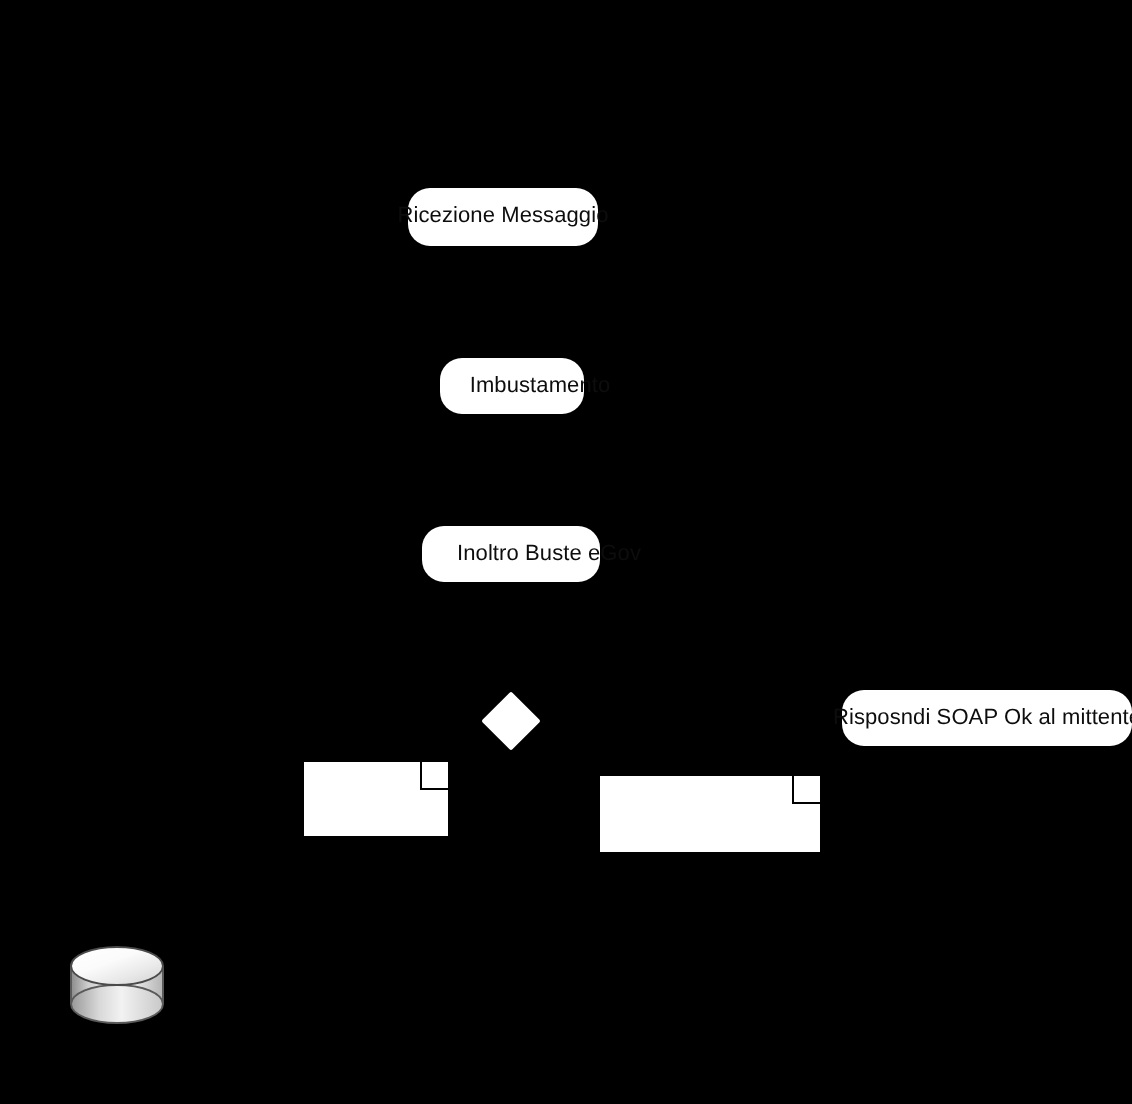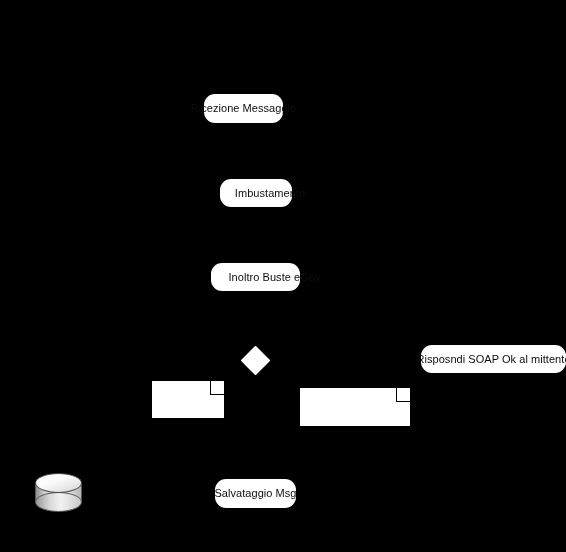--- a/index.html
+++ b/index.html
@@ -120,21 +120,21 @@
     background: linear-gradient(160deg, #ffffff 0%, #fbfbfb 40%, #e9e9e9 70%, #d2d2d2 100%);
     border: 1px solid #4a4a4a;
     box-sizing: border-box;
   }
 </style>
 </head>
 <body>
 
 <div id="canvas">
 
-  <div class="node" style="left:204px; top:94px; width:79px; height:29px;">
+  <div class="node" style="left:204px; top:94px; width:95px; height:29px;">
     <span>Ricezione Messaggio</span>
   </div>
 
   <div class="node" style="left:220px; top:179px; width:72px; height:28px;padding-left:28px;">
     <span>Imbustamento</span>
   </div>
 
   <div class="node" style="left:211px; top:263px; width:89px; height:28px;padding-left:38px;">
     <span>Inoltro Buste eGov</span>
   </div>
@@ -158,17 +158,14 @@
     <span class="fold-edge"></span>
     
   </div>
 
   <div class="db" style="left:35px; top:473px; width:47px; height:39px;">
     <span class="db-body"></span>
     <span class="db-bottom"></span>
     <span class="db-top"></span>
   </div>
 
-  <div class="node" style="left:215px; top:479px; width:81px; height:29px;">
-    <span>Salvataggio Msg</span>
-  </div>
 
 </div>
 
 </body></html>

